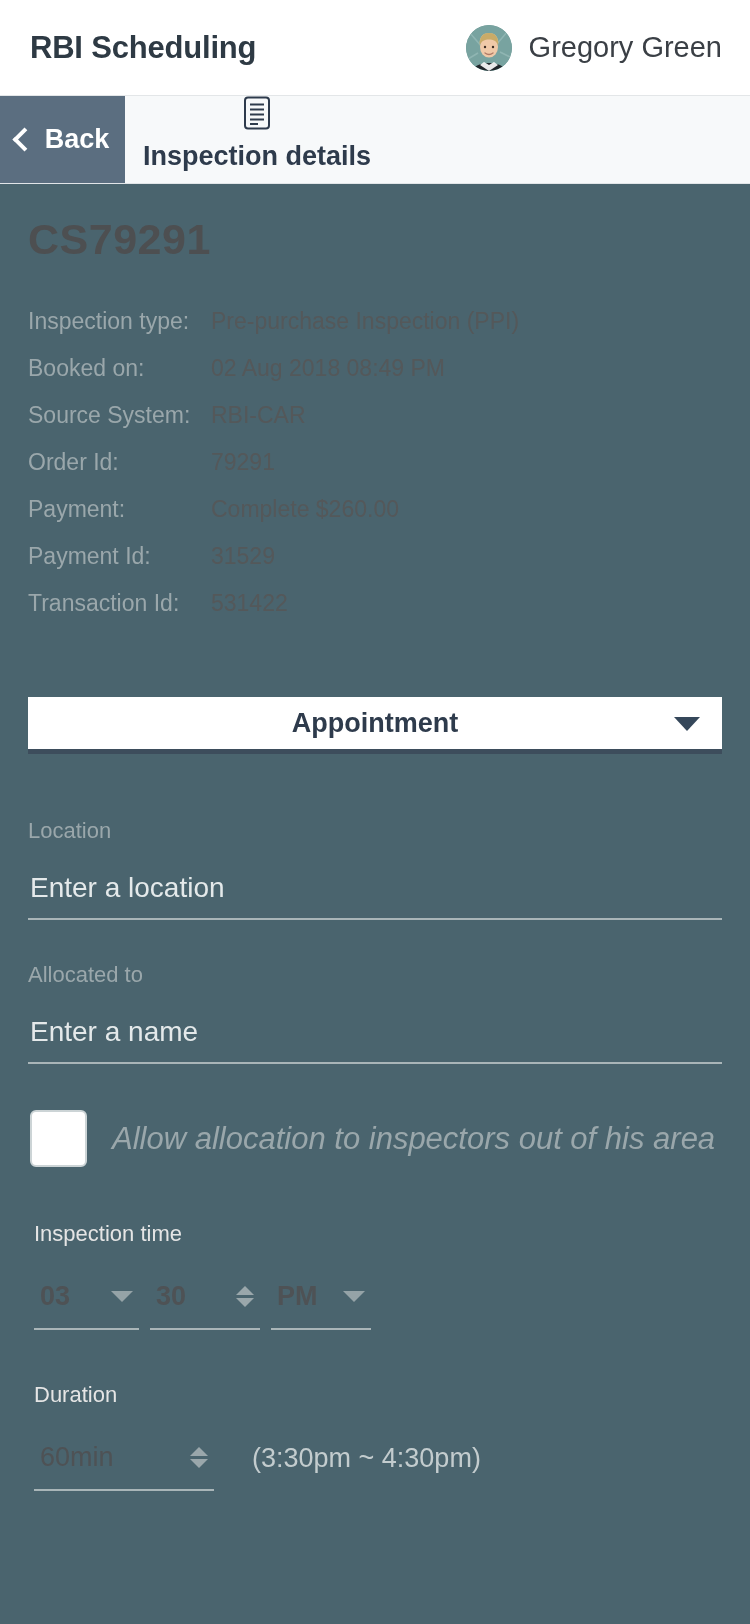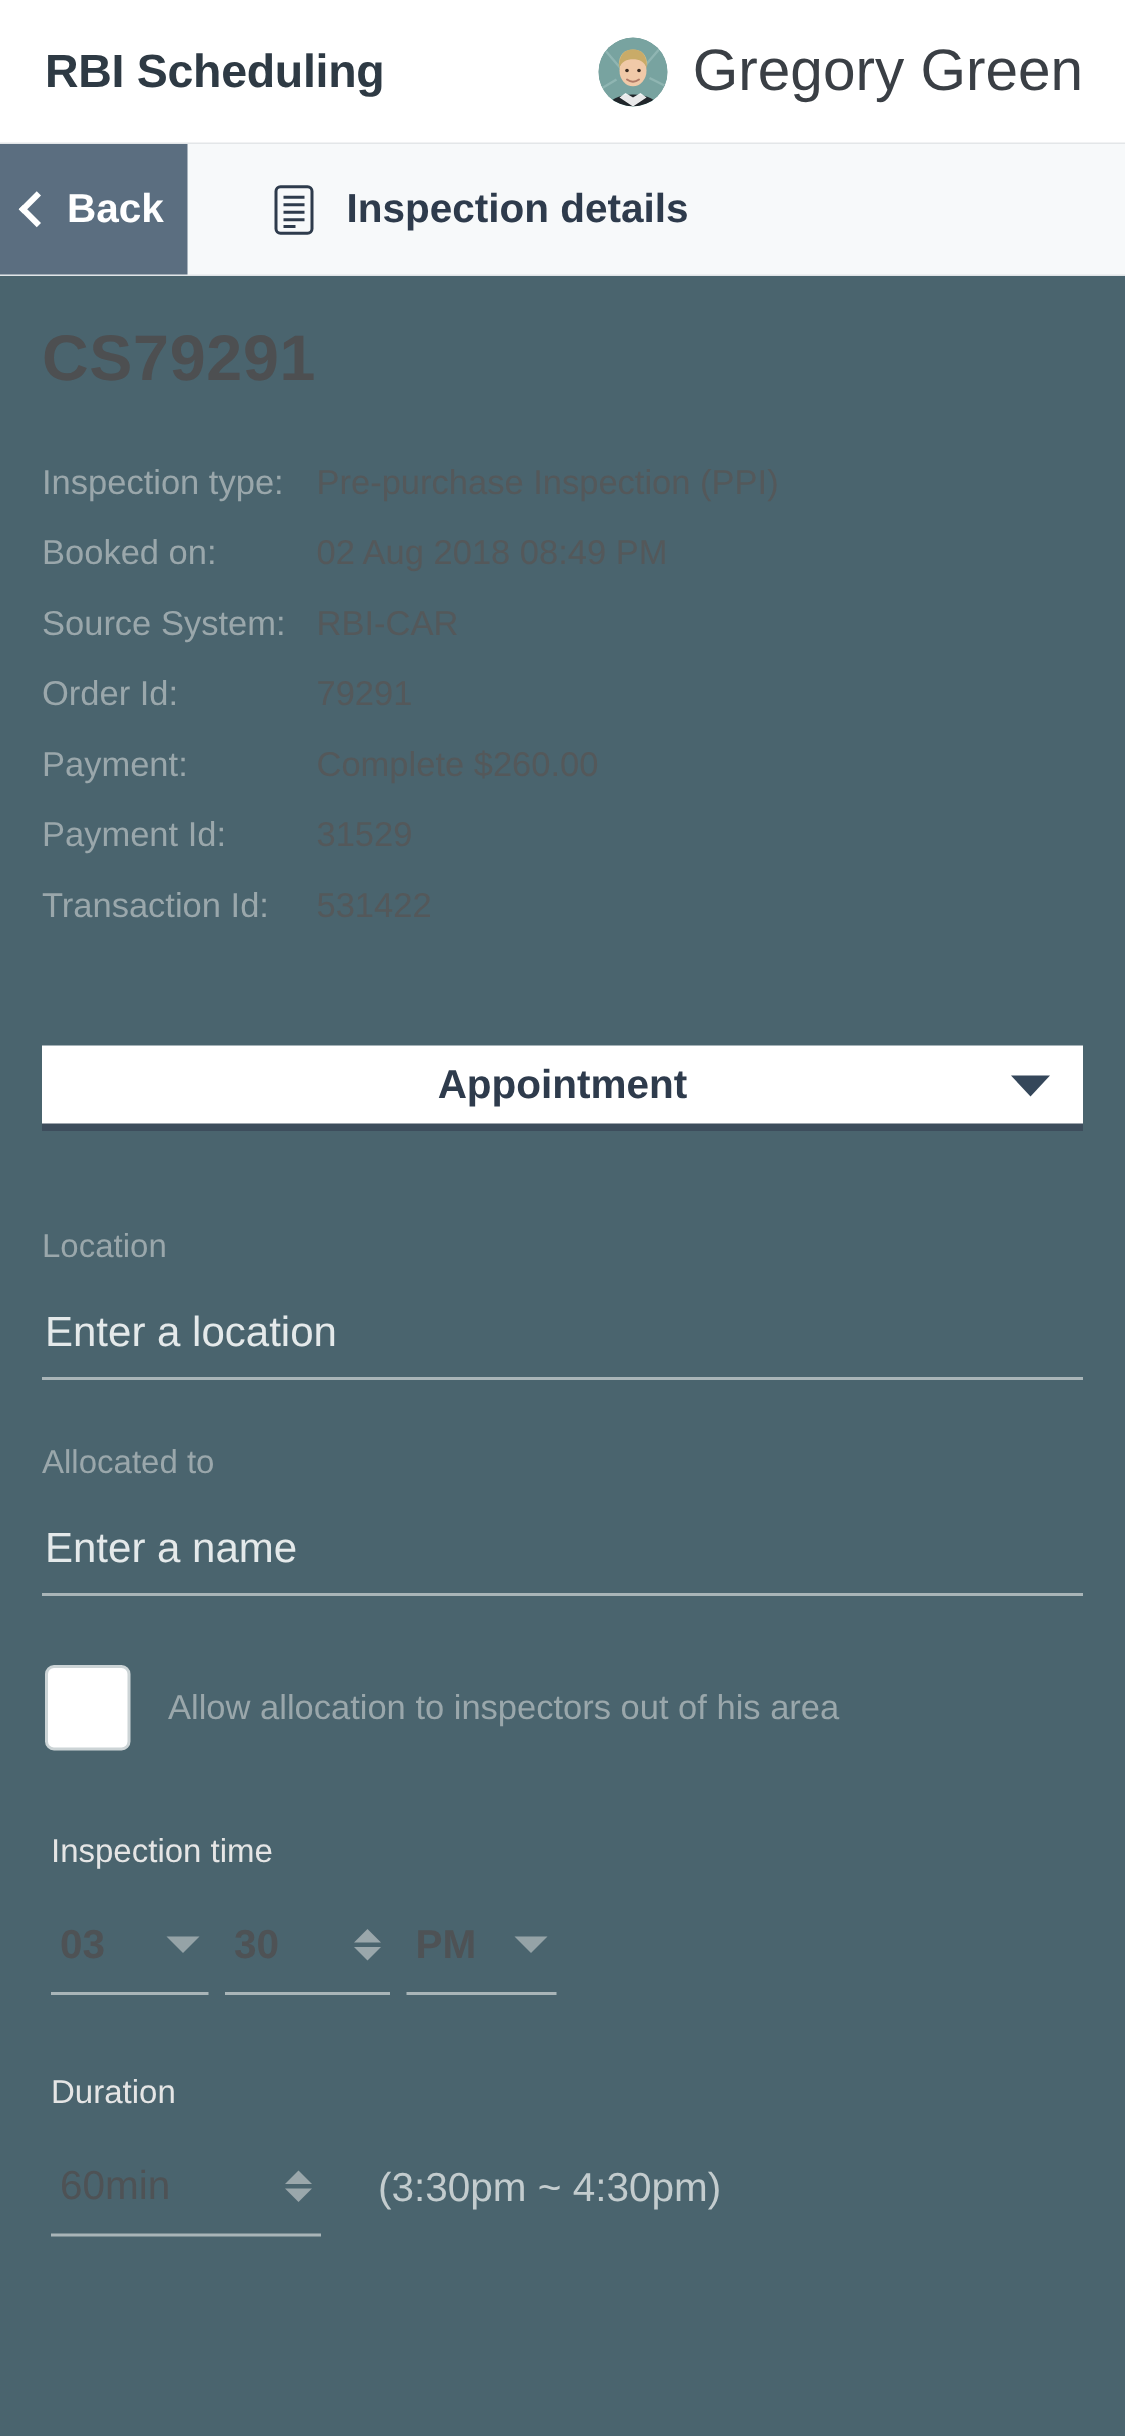--- a/index.html
+++ b/index.html
@@ -43,21 +43,21 @@
     width: 46px;
     height: 46px;
     border-radius: 50%;
     overflow: hidden;
     flex: 0 0 auto;
     background: #6f9a96;
     position: relative;
   }
   .avatar svg { display: block; width: 46px; height: 46px; }
   .user-name {
-    font-size: 39px;
+    font-size: 29px;
     color: #3a3f45;
     white-space: nowrap;
   }
 
   
   .subbar {
     height: 88px;
     display: flex;
     align-items: stretch;
     background: #f7f9fa;
@@ -82,22 +82,23 @@
     margin-right: 1px;
   }
   .back-label {
     font-size: 27px;
     font-weight: bold;
     color: #ffffff;
   }
   .crumb {
     display: flex;
     align-items: center;
-    gap: 21px;
-    padding-left: 57px;
+    gap: 11px;
+    padding-left: 18px;
+    flex-direction: column;
   }
   .doc-icon { width: 28px; height: 34px; display: block; }
   .crumb-label {
     font-size: 27px;
     font-weight: bold;
     color: #2e3b4c;
   }
 
   
   .content {
@@ -189,22 +190,23 @@
   .checkbox {
     width: 57px;
     height: 57px;
     background: #ffffff;
     border: 2px solid #ccd4d6;
     border-radius: 6px;
     flex: 0 0 auto;
     cursor: pointer;
   }
   .check-label {
-    font-size: 23px;
+    font-size: 31px;
     color: #9aa7ab;
+    font-style: italic;
   }
 
   
   .group-label {
     font-size: 22px;
     color: #e5e5e5;
     display: block;
     margin-bottom: 34px;
     margin-left: 6px;
   }

